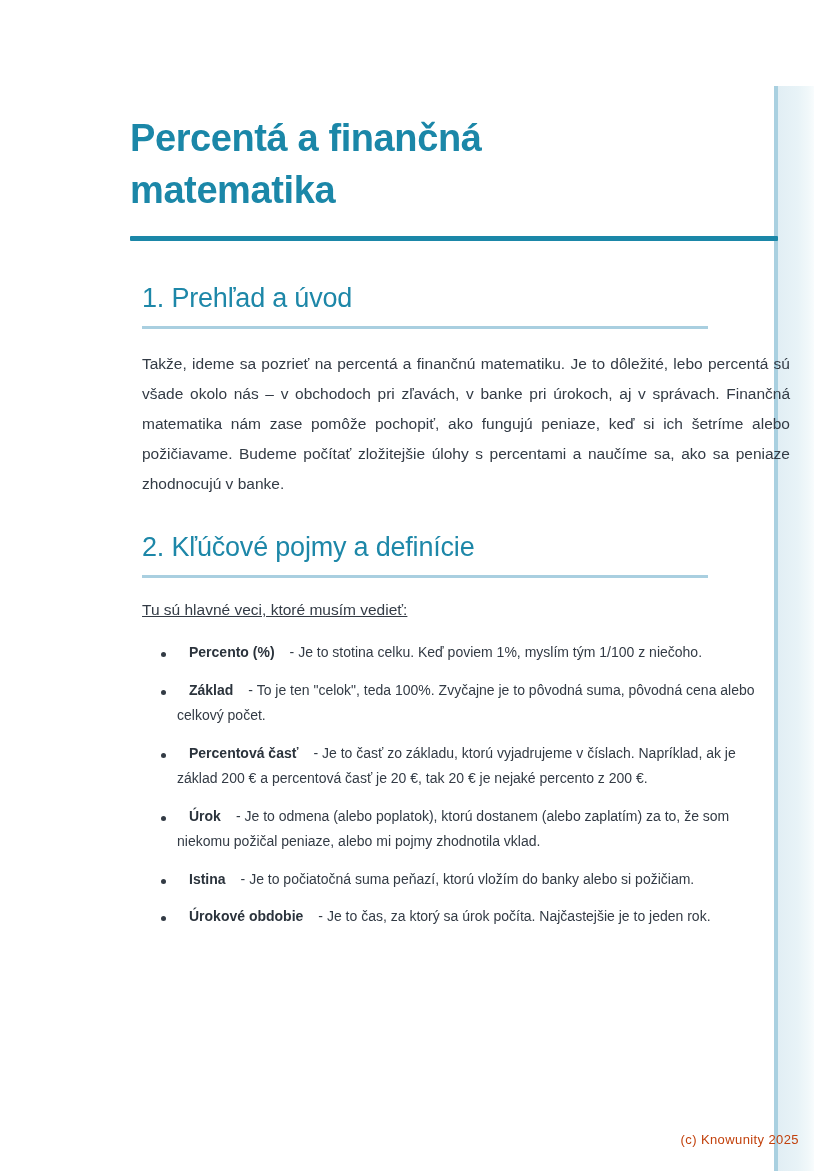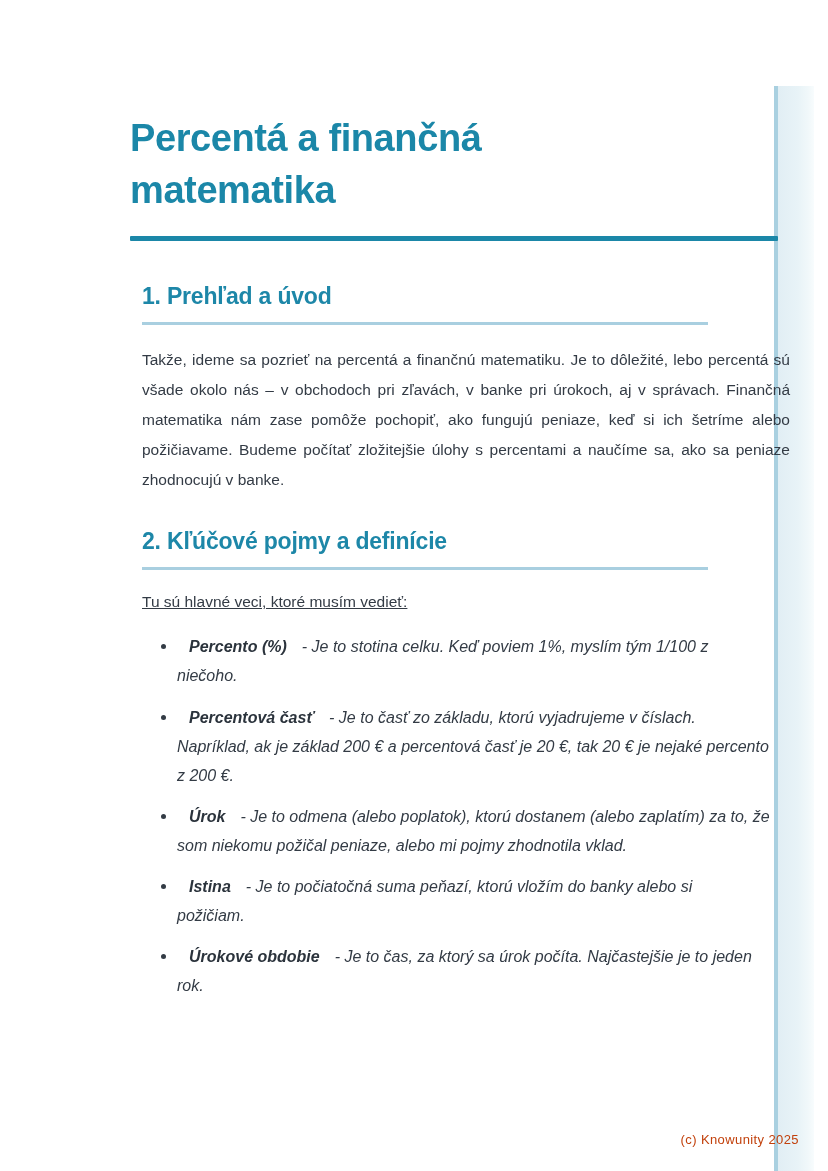--- a/index.html
+++ b/index.html
@@ -36,22 +36,22 @@
     max-width: 560px;
   }
   .title-rule {
     width: 648px; height: 5px;
     background: #1b87a8;
     margin-top: 19px;
     border-radius: 1px;
   }
   h2.section-heading {
     color: #1d87a8;
-    font-size: 23px;
-    font-weight: bold;
+    font-size: 27px;
+    font-weight: normal;
     letter-spacing: -0.2px;
   }
   .heading-underline {
     width: 566px; height: 3px;
     background: #a9cfe0;
     margin-top: 11px;
   }
   .section-1 { margin-top: 42px; }
   .section-2 { margin-top: 34px; }
   p.body-paragraph {
@@ -72,23 +72,22 @@
   ul.definition-list {
     list-style: none;
     margin-top: 16px;
     width: 640px;
   }
   ul.definition-list li {
     position: relative;
     padding-left: 23px;
     margin-bottom: 5px;
     color: #333b45;
-    font-size: 16px;
+    font-size: 14px;
     line-height: 1.82;
-    font-style: italic;
   }
   ul.definition-list li::before {
     content: "";
     position: absolute;
     left: 7px; top: 12px;
     width: 5px; height: 5px;
     border-radius: 50%;
     background: #333b45;
   }
   ul.definition-list b.term { margin-right: 3px; color: #2b333c; }
@@ -122,20 +121,23 @@
     <div class="section-2">
       <h2 class="section-heading">2. Kľúčové pojmy a definície</h2>
       <div class="heading-underline"></div>
       <p class="list-intro">Tu sú hlavné veci, ktoré musím vedieť:</p>
 
       <ul class="definition-list">
         <li>
           <b class="term">Percento (%)</b><span>- Je to stotina celku. Keď poviem 1%, myslím tým 1/100 z niečoho.</span>
         </li>
         <li>
+          <b class="term">Základ</b><span>- To je ten "celok", teda 100%. Zvyčajne je to pôvodná suma, pôvodná cena alebo celkový počet.</span>
+        </li>
+        <li>
           <b class="term">Percentová časť</b><span>- Je to časť zo základu, ktorú vyjadrujeme v číslach. Napríklad, ak je základ 200 € a percentová časť je 20 €, tak 20 € je nejaké percento z 200 €.</span>
         </li>
         <li>
           <b class="term">Úrok</b><span>- Je to odmena (alebo poplatok), ktorú dostanem (alebo zaplatím) za to, že som niekomu požičal peniaze, alebo mi pojmy zhodnotila vklad.</span>
         </li>
         <li>
           <b class="term">Istina</b><span>- Je to počiatočná suma peňazí, ktorú vložím do banky alebo si požičiam.</span>
         </li>
         <li>
           <b class="term">Úrokové obdobie</b><span>- Je to čas, za ktorý sa úrok počíta. Najčastejšie je to jeden rok.</span>

